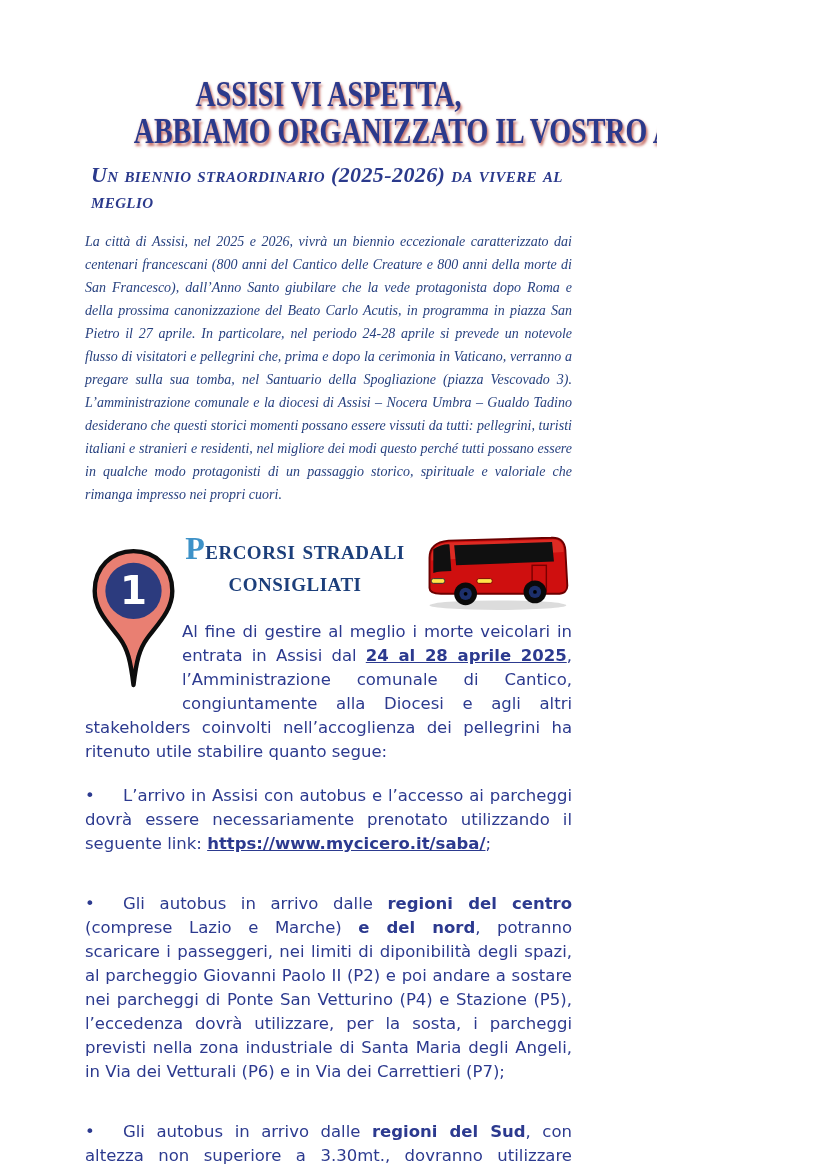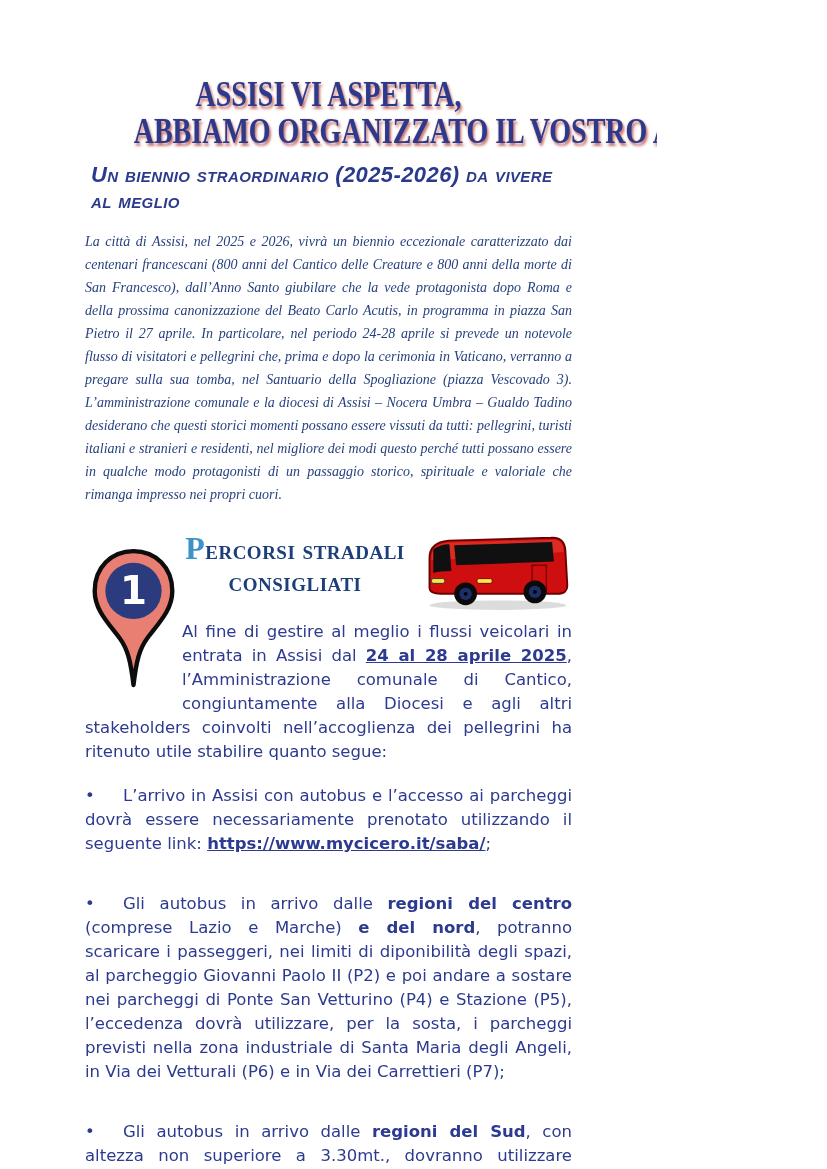--- a/index.html
+++ b/index.html
@@ -12,21 +12,21 @@
   .title{
     margin:0;text-align:center;white-space:nowrap;
     font-family:"Liberation Serif",serif;font-weight:700;
     font-size:35px;line-height:37px;color:#2b3a8c;letter-spacing:0px;
     transform:scaleX(0.80);transform-origin:50% 0;
     text-shadow:2px 3px 3px rgba(190,92,82,0.85),0 0 2px rgba(190,92,82,0.40);
   }
   
   .subtitle{
     margin:12px 0 0 6px;
-    font-family:Liberation Sans, sans-serif;font-style:italic;font-variant:small-caps;
+    font-family:Liberation Serif, serif;font-style:italic;font-variant:small-caps;
     font-weight:600;font-size:22px;color:#2b3a8c;letter-spacing:0.4px;
   }
   
   .lead{
     margin:16px 0 0 0;
     font-family:"Liberation Serif",serif;font-style:italic;
     font-size:14px;line-height:23px;color:#27417f;text-align:justify;
   }
   
   .section{margin-top:8px;}
@@ -88,21 +88,21 @@
         <circle cx="48" cy="68" r="6.5" fill="#1c2f6b"></circle>
         <circle cx="48" cy="68" r="2" fill="#000000"></circle>
         <circle cx="121" cy="66" r="12" fill="#0a0a0a"></circle>
         <circle cx="121" cy="66" r="6.5" fill="#1c2f6b"></circle>
         <circle cx="121" cy="66" r="2" fill="#000000"></circle>
       </svg>
     </div>
 
     <h3 class="heading"><span class="hinit">P</span><span class="hrest">ercorsi stradali consigliati</span></h3>
 
-    <p class="body intro"><span>Al fine di gestire al meglio i flussi veicolari in entrata in Assisi dal </span><span class="b u">24 al 28 aprile 2025</span><span>, l’Amministrazione comunale di Cantico, congiuntamente alla Diocesi e agli altri stakeholders coinvolti nell’accoglienza dei pellegrini ha ritenuto utile stabilire quanto segue:</span></p>
+    <p class="body intro"><span>Al fine di gestire al meglio i morte veicolari in entrata in Assisi dal </span><span class="b u">24 al 28 aprile 2025</span><span>, l’Amministrazione comunale di Cantico, congiuntamente alla Diocesi e agli altri stakeholders coinvolti nell’accoglienza dei pellegrini ha ritenuto utile stabilire quanto segue:</span></p>
   </div>
 
   <p class="body bullet first"><span class="bm">•</span><span><span>L’arrivo in Assisi con autobus e l’accesso ai parcheggi dovrà essere necessariamente prenotato utilizzando il seguente link: </span><span class="b u lnk">https://www.mycicero.it/saba/</span><span>;</span></span></p>
 
   <p class="body bullet"><span class="bm">•</span><span><span>Gli autobus in arrivo dalle </span><span class="b">regioni del centro</span><span> (comprese Lazio e Marche) </span><span class="b">e del nord</span><span>, potranno scaricare i passeggeri, nei limiti di diponibilità degli spazi, al parcheggio Giovanni Paolo II (P2) e poi andare a sostare nei parcheggi di Ponte San Vetturino (P4) e Stazione (P5), l’eccedenza dovrà utilizzare, per la sosta, i parcheggi previsti nella zona industriale di Santa Maria degli Angeli, in Via dei Vetturali (P6) e in Via dei Carrettieri (P7);</span></span></p>
 
   <p class="body bullet"><span class="bm">•</span><span><span>Gli autobus in arrivo dalle </span><span class="b">regioni del Sud</span><span>, con altezza non superiore a 3.30mt., dovranno utilizzare l’uscita Viole della dalla S.S.75 e scaricare i passeggeri al Parcheggio di Porta Nuova (P1) per poi andare a sostare nei parcheggi di Ponte San Vetturino (P4) e Stazione (P5), l’eccedenza dovrà utilizzare, per la sosta, i parcheggi previsti nella zona industriale di Santa Maria degli Angeli, in Via dei Vetturali (P6) e in Via dei Carrettieri (P7).</span></span></p>
 
 
 </div>

